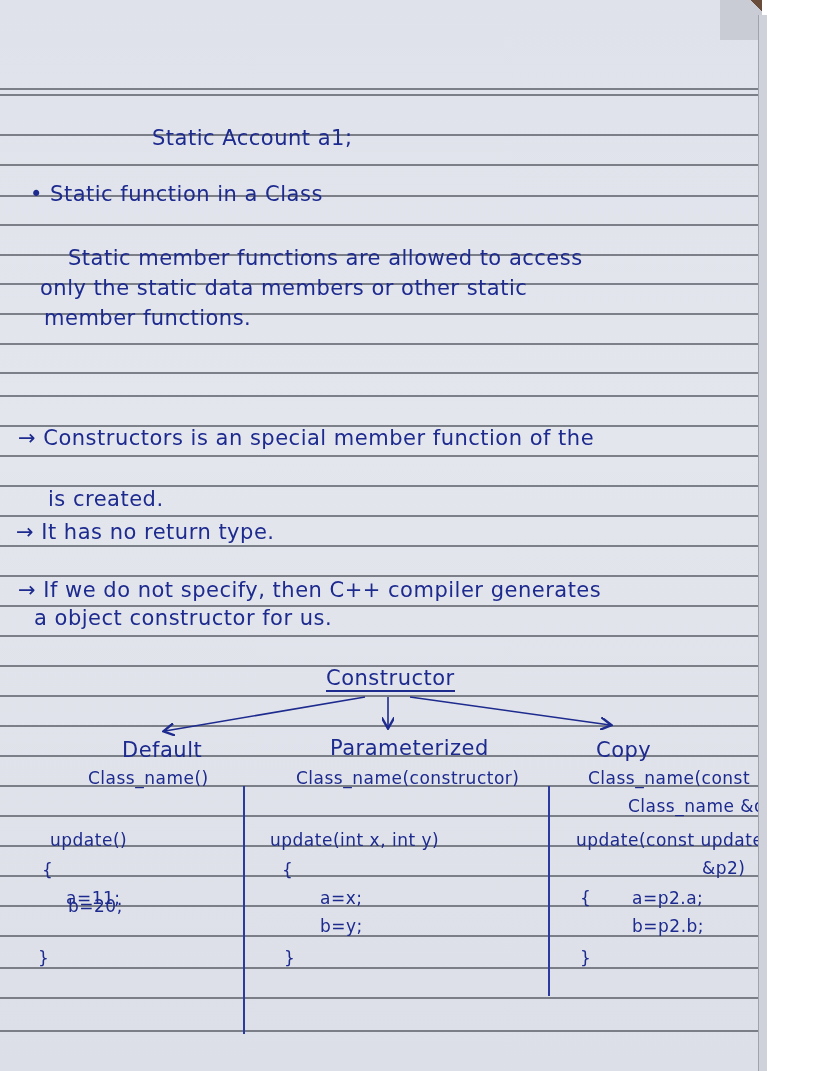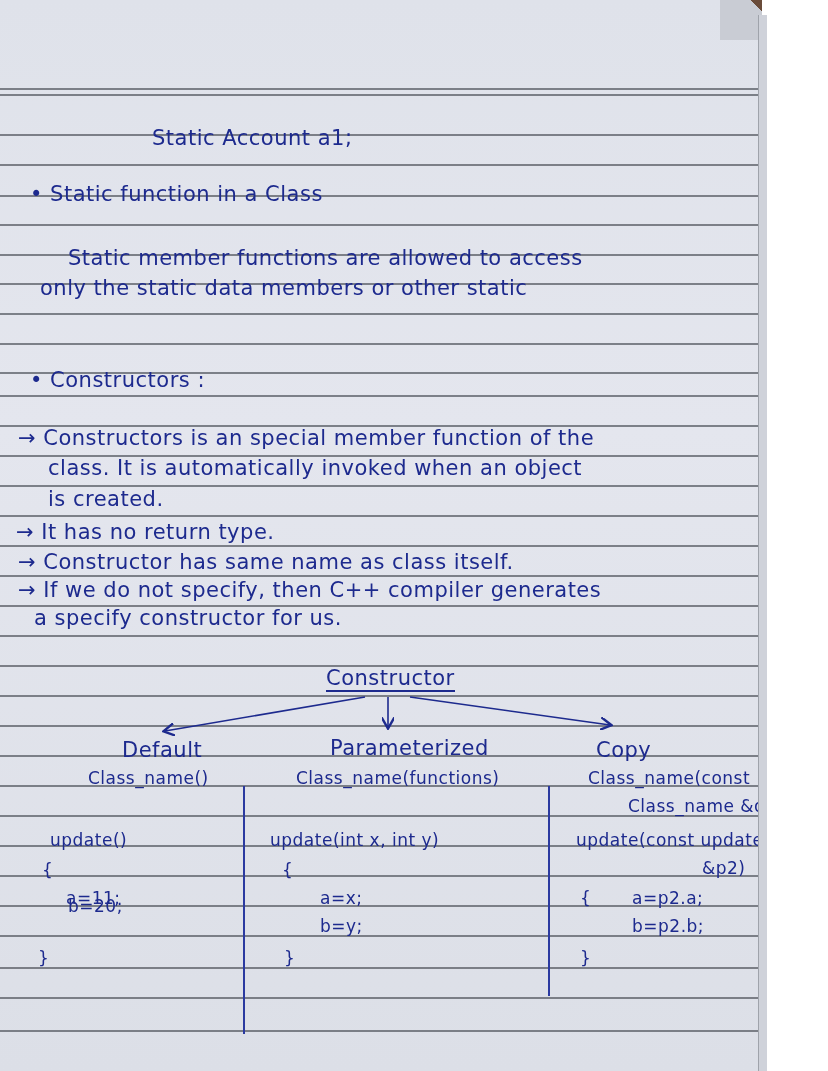--- a/index.html
+++ b/index.html
@@ -70,48 +70,46 @@
   <div class="rule" style="top:935px"></div>
   <div class="rule" style="top:967px"></div>
   <div class="rule" style="top:997px"></div>
   <div class="rule" style="top:1030px"></div>
 
   <div class="ink" style="left:152px;top:126px">Static Account a1;</div>
 
   <div class="ink" style="left:30px;top:182px">• Static function in a Class</div>
   <div class="ink" style="left:68px;top:246px">Static member functions are allowed to access</div>
   <div class="ink" style="left:40px;top:276px">only the static data members or other static</div>
+  <div class="ink" style="left:44px;top:306px">member functions.</div>
 
-  <div class="ink" style="left:30px;top:368px">• Constructors :</div>
   <div class="ink" style="left:18px;top:426px">→ Constructors is an special member function of the</div>
-  <div class="ink" style="left:48px;top:456px">class. It is automatically invoked when an object</div>
   <div class="ink" style="left:48px;top:487px">is created.</div>
   <div class="ink" style="left:16px;top:520px">→ It has no return type.</div>
-  <div class="ink" style="left:18px;top:550px">→ Constructor has same name as class itself.</div>
   <div class="ink" style="left:18px;top:578px">→ If we do not specify, then C++ compiler generates</div>
-  <div class="ink" style="left:34px;top:606px">a specify constructor for us.</div>
+  <div class="ink" style="left:34px;top:606px">a object constructor for us.</div>
 
   <div class="ink" style="left:326px;top:666px;border-bottom:2px solid #1d2a8e">Constructor</div>
   <svg class="arrows" width="762" height="760">
     <defs>
       <marker id="ah" markerWidth="8" markerHeight="8" refX="6" refY="4" orient="auto">
         <path d="M0,0 L7,4 L0,8" fill="none" stroke="#1d2a8e" stroke-width="1.5"></path>
       </marker>
     </defs>
     <line x1="365" y1="697" x2="165" y2="731" stroke="#1d2a8e" stroke-width="1.6" marker-end="url(#ah)"></line>
     <line x1="388" y1="697" x2="388" y2="727" stroke="#1d2a8e" stroke-width="1.6" marker-end="url(#ah)"></line>
     <line x1="410" y1="697" x2="610" y2="725" stroke="#1d2a8e" stroke-width="1.6" marker-end="url(#ah)"></line>
   </svg>
 
   <div class="ink" style="left:122px;top:738px">Default</div>
   <div class="ink" style="left:330px;top:736px">Parameterized</div>
   <div class="ink" style="left:596px;top:738px">Copy</div>
 
   <div class="ink sm" style="left:88px;top:768px">Class_name()</div>
-  <div class="ink sm" style="left:296px;top:768px">Class_name(functions)</div>
+  <div class="ink sm" style="left:296px;top:768px">Class_name(constructor)</div>
   <div class="ink sm" style="left:588px;top:768px">Class_name(const</div>
   <div class="ink sm" style="left:628px;top:796px">Class_name &amp;obj)</div>
 
   <div class="vline" style="left:243px;top:786px;height:248px"></div>
   <div class="vline" style="left:548px;top:786px;height:210px"></div>
 
   <div class="ink sm" style="left:50px;top:830px">update()</div>
   <div class="ink sm" style="left:42px;top:860px">{</div>
   <div class="ink sm" style="left:66px;top:888px">a=11;</div>
   <div class="ink sm" style="left:68px;top:896px">b=20;</div>

